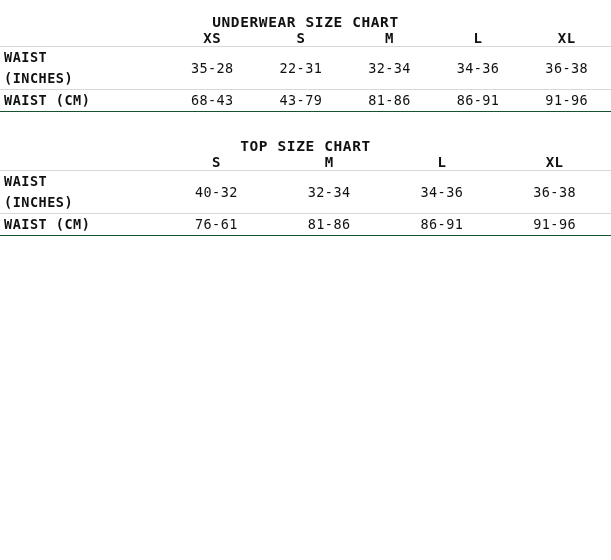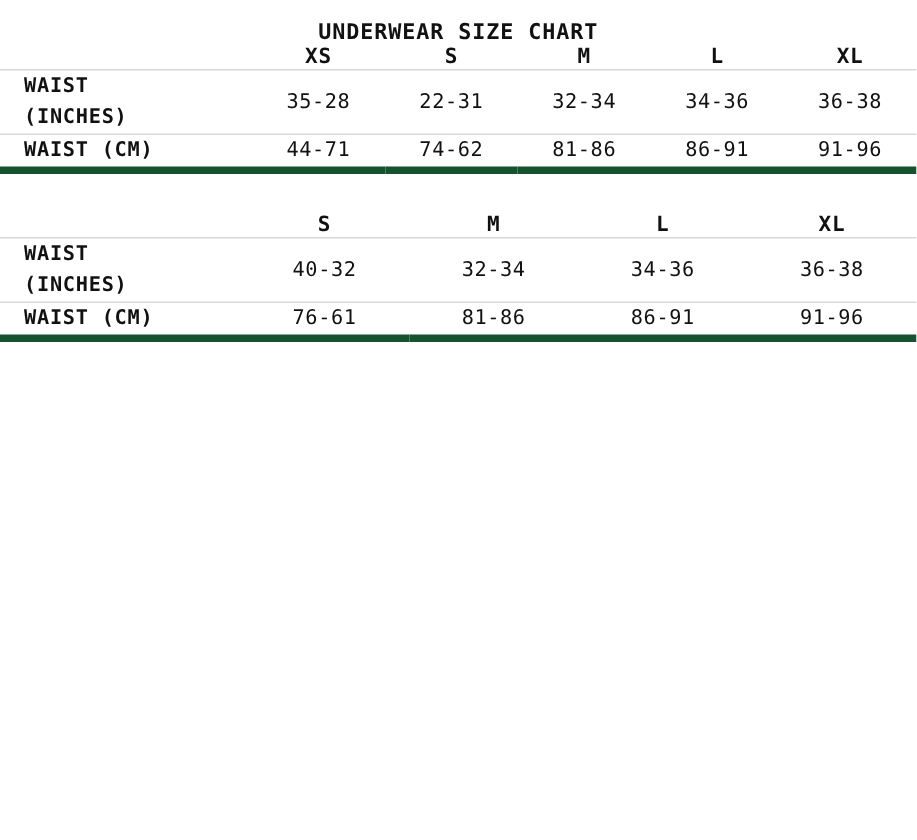--- a/index.html
+++ b/index.html
@@ -53,25 +53,25 @@
     text-align: center;
     padding: 11px 0 11px 0;
     letter-spacing: 0.4px;
     color: #111;
     vertical-align: middle;
   }
   .data-row td.rowlabel {
     text-align: left;
     font-weight: bold;
     letter-spacing: 0.5px;
-    padding-left: 16px;
+    padding-left: 4px;
     line-height: 1.55;
   }
   .data-row.last td {
-    border-bottom: 5px solid #14532d;
+    border-bottom: 1px solid #14532d;
   }
   .spacer {
     height: 26px;
   }
   .spacer-small {
     height: 14px;
   }
   .underwear-block .rowlabel-col { width: 168px; }
   .top-block .rowlabel-col { width: 160px; }
   .two-line { display: block; }
@@ -105,31 +105,32 @@
         <td>35-28</td>
         <td>22-31</td>
         <td>32-34</td>
         <td>34-36</td>
         <td>36-38</td>
       </tr>
       <tr class="data-row last">
         <td class="rowlabel">
           <span class="two-line">WAIST (CM)</span>
         </td>
-        <td>44-71</td>
-        <td>74-62</td>
+        <td>68-43</td>
+        <td>43-79</td>
         <td>81-86</td>
         <td>86-91</td>
         <td>91-96</td>
       </tr>
     </tbody>
   </table>
 
   <div class="spacer"></div>
 
+  <div class="chart-title">TOP SIZE CHART</div>
 
   <table class="size-table top-block">
     <thead>
       <tr class="hdr-row">
         <th class="rowlabel-col"></th>
         <th>S</th>
         <th>M</th>
         <th>L</th>
         <th>XL</th>
       </tr>

